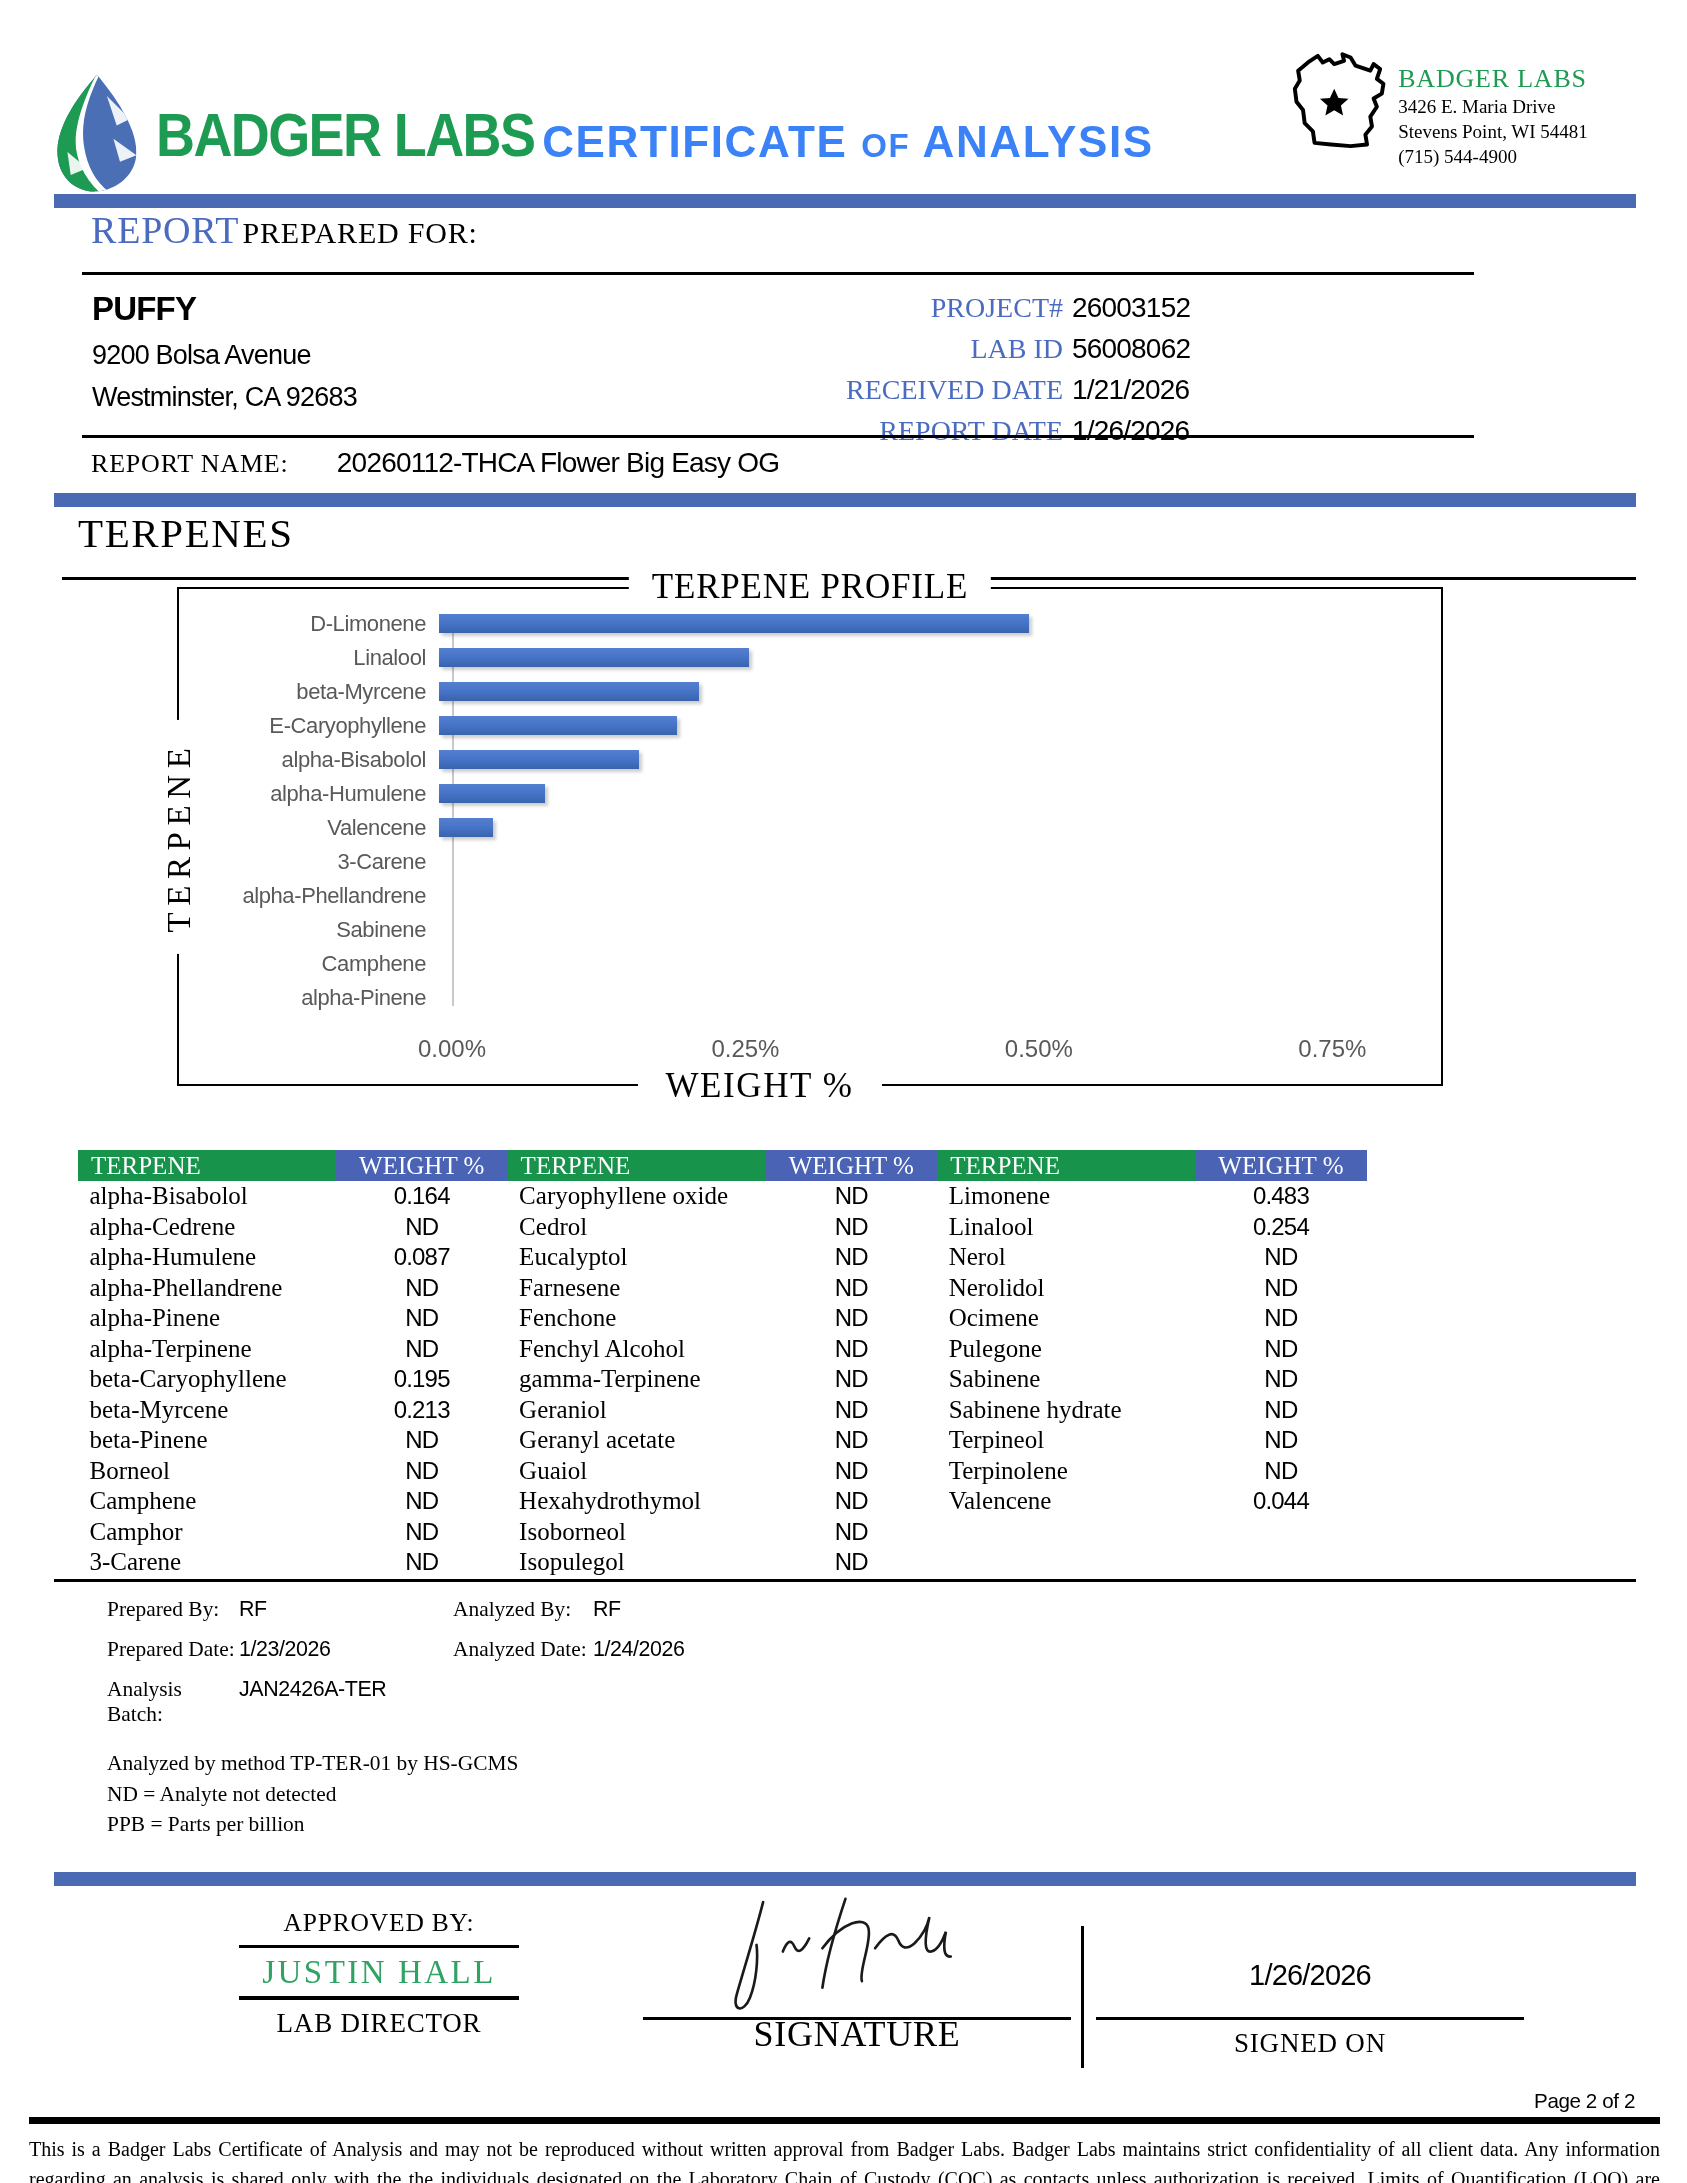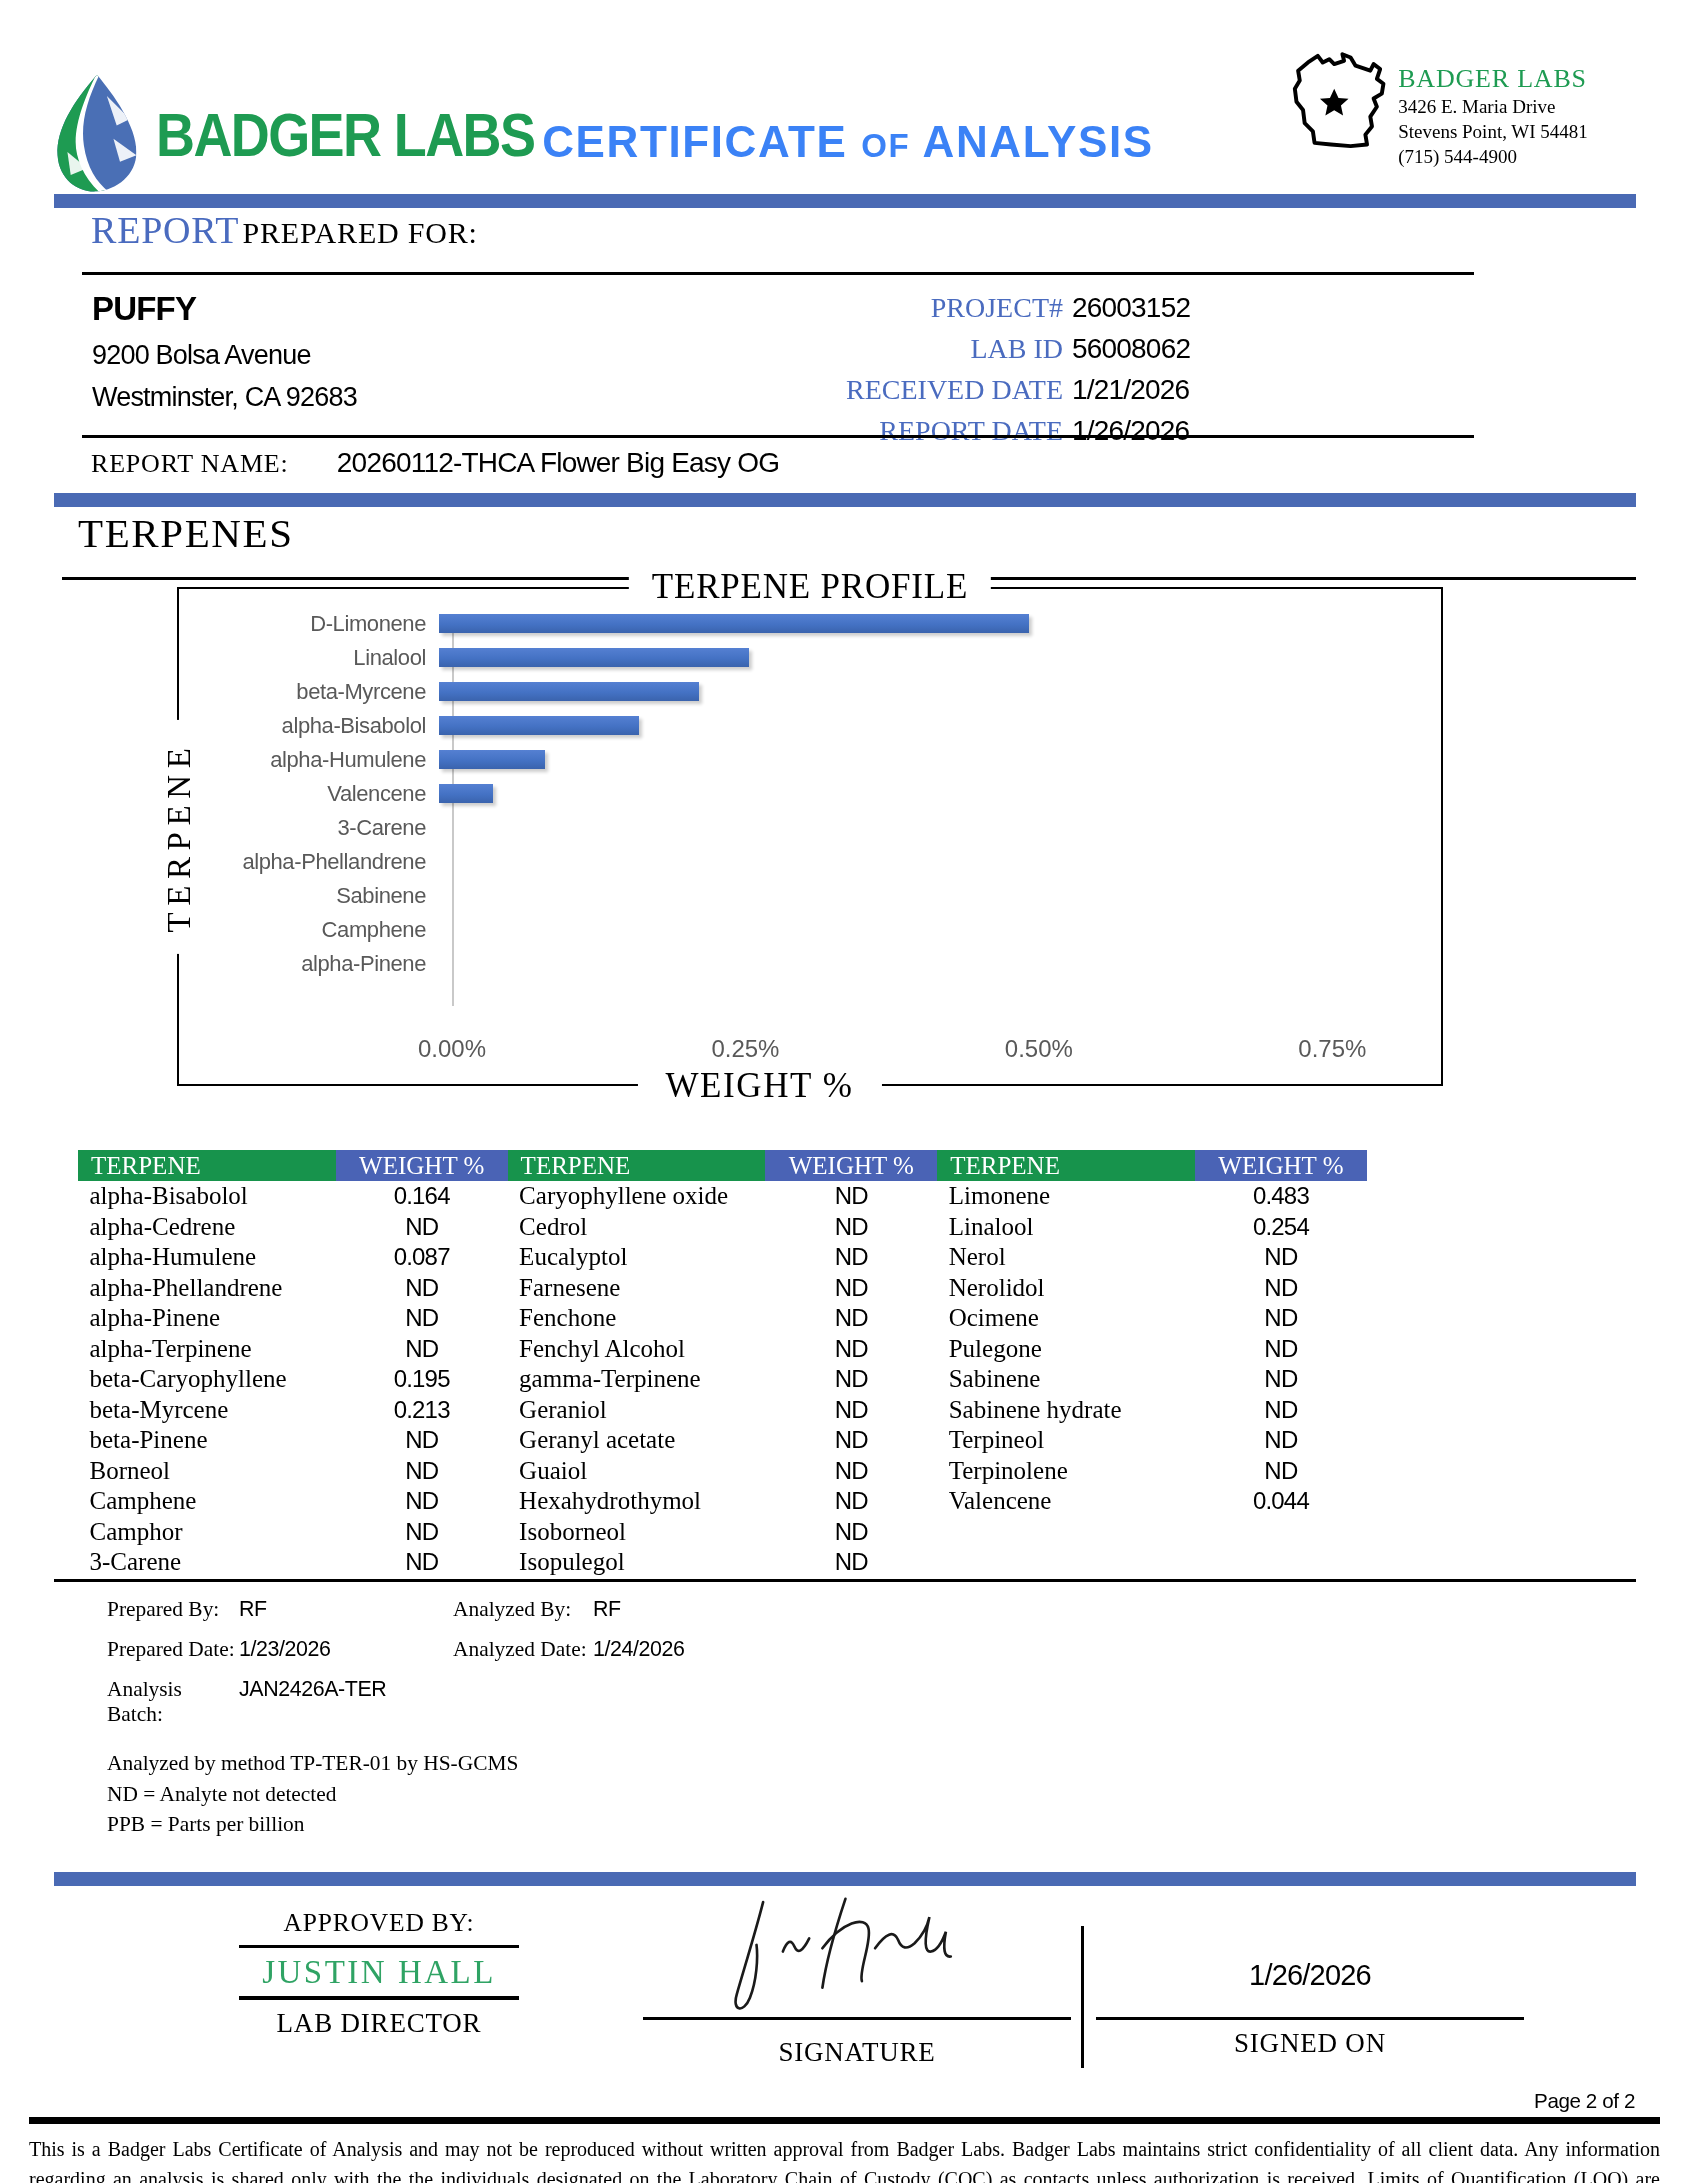--- a/index.html
+++ b/index.html
@@ -75,21 +75,21 @@
   .meta-notes{margin-top:21.4px;line-height:30.5px;font-size:21.4px;}
 
   
   .approve-left{position:absolute;left:239px;top:1908px;width:280px;text-align:center;}
   .approve-label{font-size:25.5px;letter-spacing:0.8px;}
   .approver{color:var(--name-green);font-size:33px;letter-spacing:2.5px;padding:6.6px 0 5px;}
   .rule{height:3.3px;background:#000;}
   .role{font-size:27px;letter-spacing:0.8px;padding-top:8.2px;}
   .sig-block{position:absolute;left:643px;top:1895px;width:428px;text-align:center;}
   .sig-line{position:absolute;left:0;top:122px;width:100%;height:3.3px;background:#000;}
-  .sig-caption{position:absolute;top:142px;width:100%;font-size:27px;letter-spacing:0.8px;}
+  .sig-caption{position:absolute;top:118px;width:100%;font-size:36px;letter-spacing:0.8px;}
   .vdiv{position:absolute;left:1081px;top:1926px;width:3.3px;height:142px;background:#000;}
   .signed-block{position:absolute;left:1096px;top:1895px;width:428px;text-align:center;}
   .signed-date{position:absolute;top:64px;width:100%;font-family:"Liberation Sans",sans-serif;font-size:29px;letter-spacing:-0.8px;}
   .signed-line{position:absolute;left:0;top:122px;width:100%;height:3.3px;background:#000;}
   .signed-caption{position:absolute;top:133px;width:100%;font-size:27px;letter-spacing:0.8px;}
 
   
   .page-num{position:absolute;right:52px;top:2089px;font-family:"Liberation Sans",sans-serif;font-size:20.6px;letter-spacing:-0.4px;}
   .footer-bar{position:absolute;left:29px;top:2117px;width:1631px;height:7.4px;background:#000;}
   .disclaimer{position:absolute;left:29px;top:2134px;width:1631px;font-size:20px;line-height:30px;text-align:justify;}
@@ -205,20 +205,26 @@
             <div class="bar" title="Linalool 0.254%" style="width: 31.75%;"></div>
           </div>
         </div>
         <div class="chart-row">
           <div class="cat-label">beta-Myrcene</div>
           <div class="bar-track">
             <div class="bar" title="beta-Myrcene 0.213%" style="width: 26.625%;"></div>
           </div>
         </div>
         <div class="chart-row">
+          <div class="cat-label">E-Caryophyllene</div>
+          <div class="bar-track">
+            <div class="bar" title="E-Caryophyllene 0.195%" style="width: 24.375%;"></div>
+          </div>
+        </div>
+        <div class="chart-row">
           <div class="cat-label">alpha-Bisabolol</div>
           <div class="bar-track">
             <div class="bar" title="alpha-Bisabolol 0.164%" style="width: 20.5%;"></div>
           </div>
         </div>
         <div class="chart-row">
           <div class="cat-label">alpha-Humulene</div>
           <div class="bar-track">
             <div class="bar" title="alpha-Humulene 0.087%" style="width: 10.875%;"></div>
           </div>

